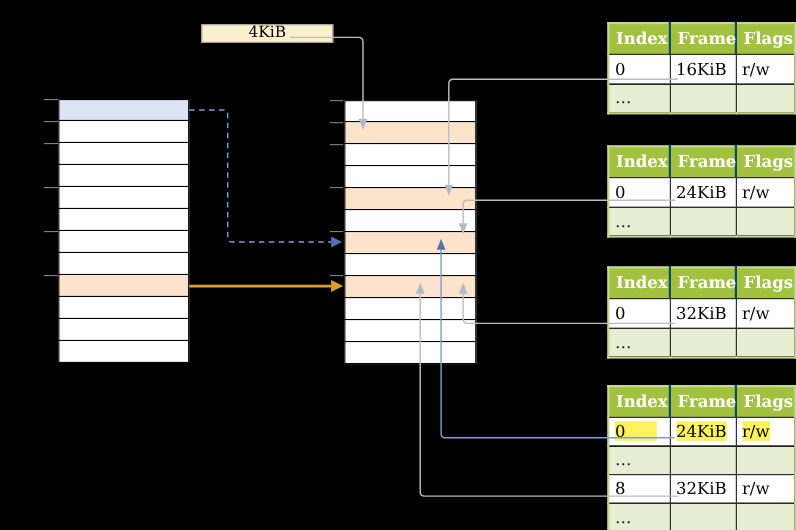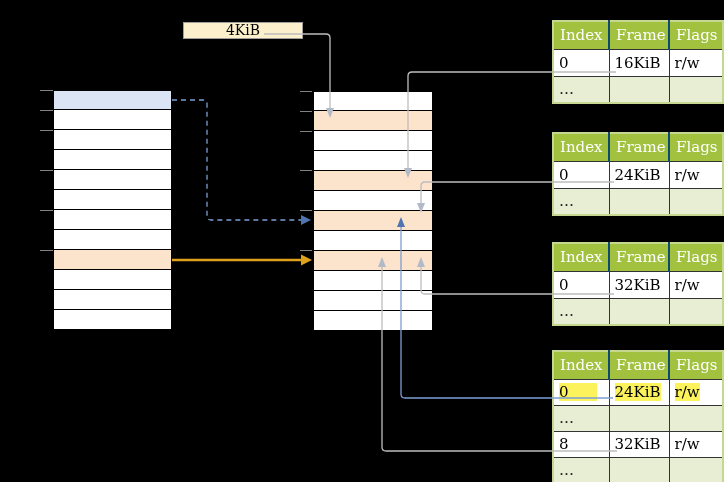--- a/index.html
+++ b/index.html
@@ -22,21 +22,21 @@
 
   
   .size-label{position:absolute;left:183px;top:22px;width:120px;height:17px;box-sizing:border-box;
     background:var(--label-cream,#fcefcc);border:1px solid #9e9e9e;color:#000;font-size:14px;
     line-height:15px;text-align:center;}
 
   
   table.ft{position:absolute;left:552px;width:170px;border-collapse:collapse;table-layout:fixed;
     border:2px solid #c6d88f;font-size:15px;}
   .c-index{width:56px;}.c-frame{width:60px;}.c-flags{width:54px;}
-  table.ft th{background:var(--table-header-green,#a1c13f);color:#fff;font-weight:normal;text-align:left;
+  table.ft th{background:var(--table-header-green,#a1c13f);color:#fff;font-weight:bold;text-align:left;
     padding:1px 0 1px 6px;border-bottom:1px solid #333;}
   table.ft th + th{border-left:2px solid #0c4a6e;}
   table.ft td{background:#fff;color:#000;padding:1px 0 1px 5px;border:1px solid #333;overflow:hidden;}
   table.ft tr.dots td{background:var(--table-dots-row,#e7eed3);color:#222;}
   .t123 tr.hr{height:28px;} .t123 tr.dr,.t123 tr.dots{height:27px;}
   .t4 tr.hr{height:28px;} .t4 tr.dr,.t4 tr.dots{height:26px;}
   #t1{top:20px;} #t2{top:132px;} #t3{top:242px;} #t4{top:350px;}
   .hl{background:var(--highlight-yellow,#fbf25c);}
   .hlw{display:inline-block;min-width:38px;}
 

